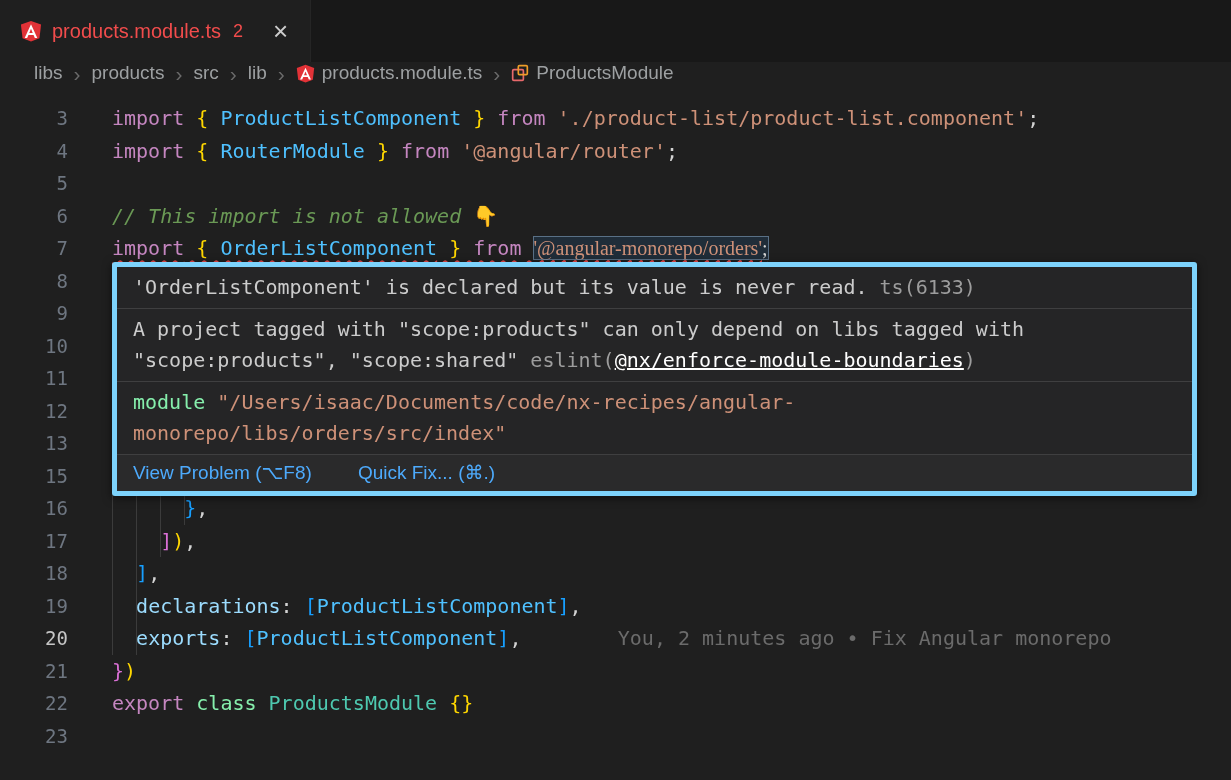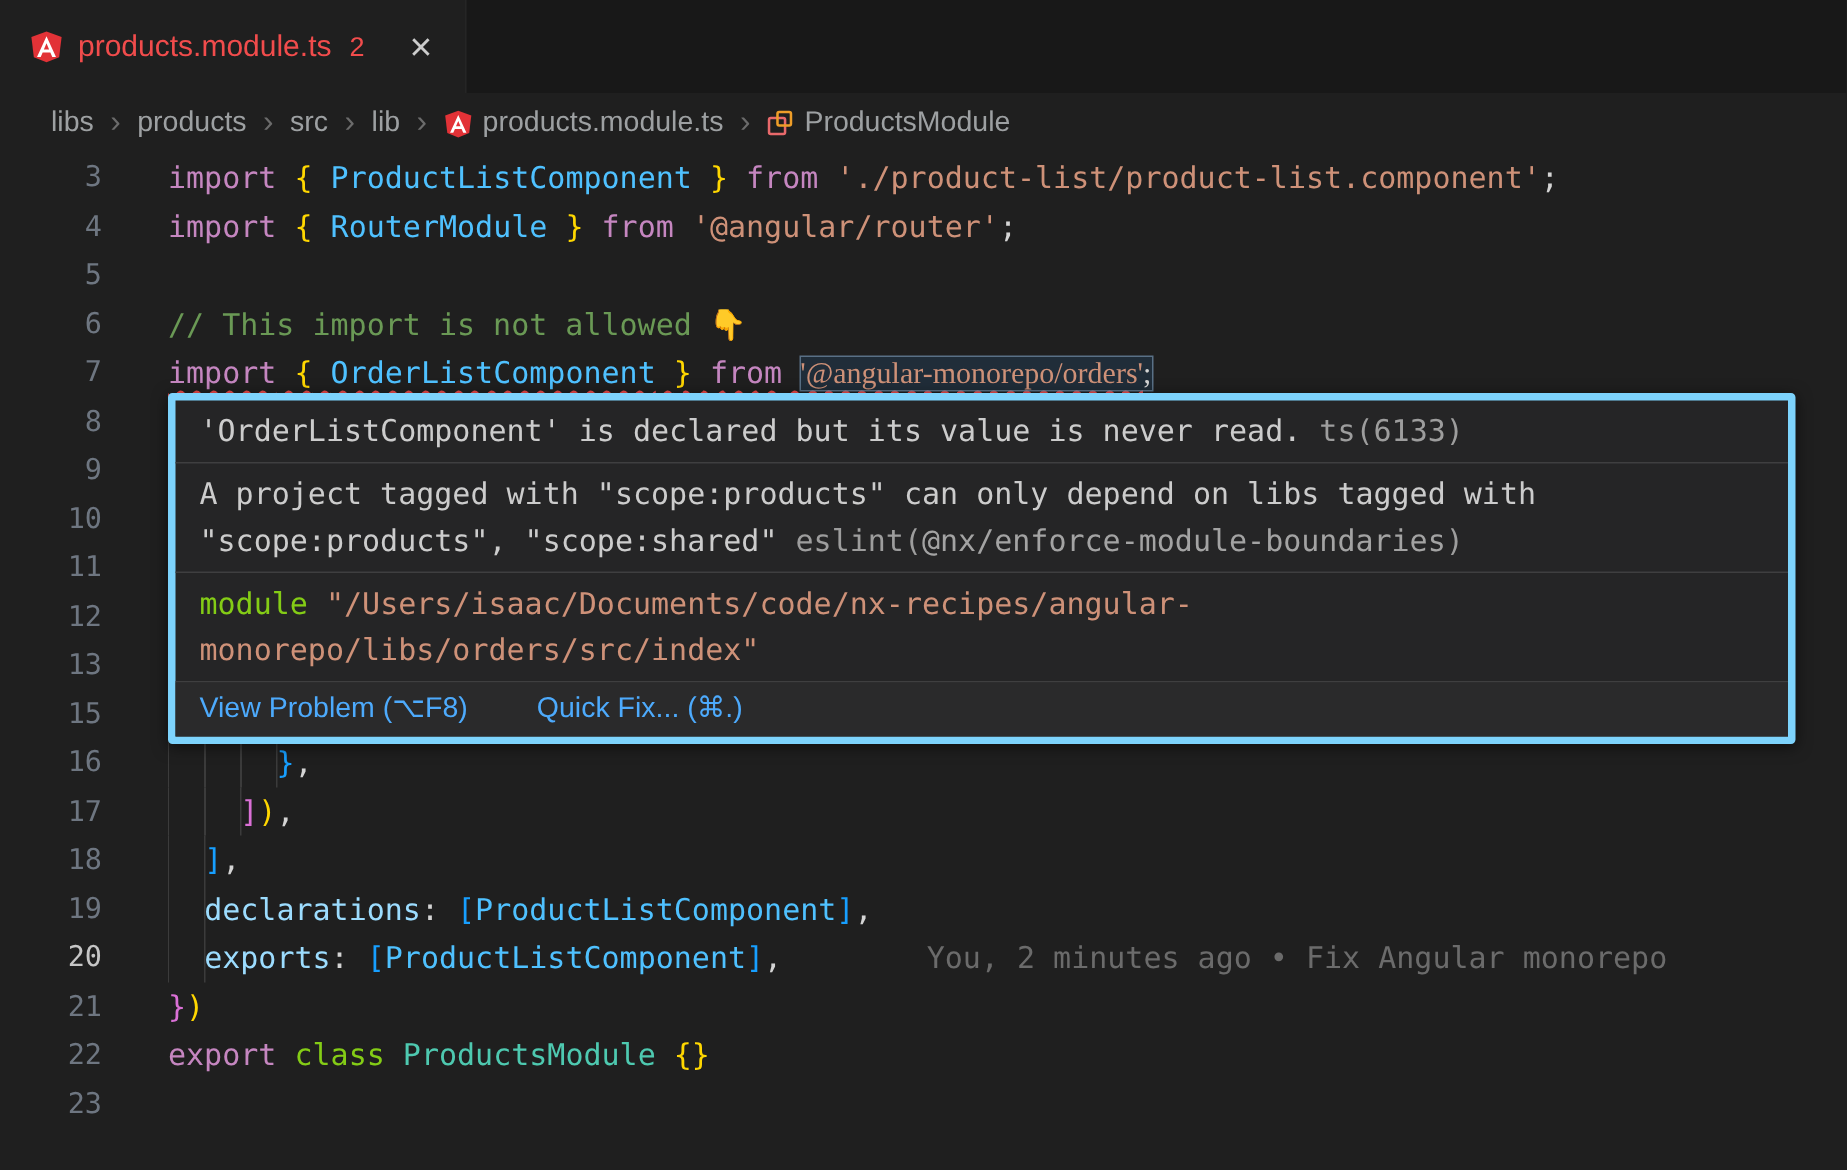--- a/index.html
+++ b/index.html
@@ -16,21 +16,21 @@
     display:flex; align-items:center; gap:10px; padding:0 18px 0 20px;
     background:#1f1f1f; border-right:1px solid #252525; cursor:pointer;
   }
   .tab-icon svg { display:block; }
   .tab-label { color:#f14c4c; font-size:20px; }
   .tab-badge { color:#f14c4c; font-size:18px; margin-left:2px; }
   .tab-close { color:#cccccc; font-size:26px; line-height:1; margin-left:16px; padding:0 4px; }
 
   
   .breadcrumbs {
-    height:40px; background:#1f1f1f; display:flex; align-items:center;
+    height:40px; background:#1f1f1f; display:flex; align-items:flex-start;
     padding-left:30px; font-size:19px; color:#9da0a2; gap:4px;
   }
   .crumb { display:flex; align-items:center; gap:7px; padding:0 4px; cursor:pointer; white-space:nowrap; }
   .crumb-sep { color:#6b6b6b; font-size:21px; padding:0 3px; }
   .crumb-icon svg { display:block; }
 
   
   .editor {
     position:absolute; top:102px; left:0; right:0; bottom:0;
     font-family:"DejaVu Sans Mono","Liberation Mono",monospace;
@@ -43,25 +43,25 @@
   }
   .ln.active { color:#c6c6c6; }
   .line-content { position:relative; margin-left:44px; flex:1; }
   .guides {
     position:absolute; left:0; top:0; height:100%;
     background:repeating-linear-gradient(to right,#3b3b3b 0,#3b3b3b 1px,transparent 1px,transparent 2ch);
   }
 
   
   .kw   { color:#c586c0; }
-  .kw2  { color:#84cc16;margin-top:32px; }
+  .kw2  { color:#86efac;margin-top:32px; }
   .cls  { color:#4fc1ff; }
   .prop { color:#9cdcfe; }
   .str  { color:#ce9178; }
-  .com  { color:#6a9955; }
+  .com  { color:#6a9955;font-style:italic; }
   .pun  { color:#d4d4d4; }
   .gold { color:#ffd700; }
   .pinkB{ color:#da70d6; }
   .blueB{ color:#179fff; }
   .tcls { color:#4ec9b0; }
   .emoji{ color:#f0c674; font-family:"DejaVu Sans", sans-serif; }
 
   .err {
     text-decoration:underline; text-decoration-style:wavy;
     text-decoration-color:#f14c4c; text-decoration-skip-ink:none;
@@ -82,21 +82,21 @@
     font-family:"DejaVu Sans Mono","Liberation Mono",monospace;
     font-size:20px; color:#cccccc;
   }
   .hover-section {
     padding:5px 24px 5px 16px; line-height:31px;
     border-bottom:1px solid #3f3f40;
     overflow-wrap:break-word;
   }
   .muted { color:#9d9d9d; }
   .text  { color:#cccccc; }
-  .link  { color:#a3a3a3; cursor:pointer; }
+  .link  { color:#ffffff; text-decoration:underline; cursor:pointer; }
   .hover-actions {
     display:flex; gap:46px; padding:6px 16px; line-height:24px;
     font-family:"Liberation Sans", sans-serif; font-size:19px;
     background:#2a2a2b;
   }
   .hover-action { color:#4daafc; cursor:pointer; white-space:nowrap; }
 </style>
 </head>
 <body>
 

